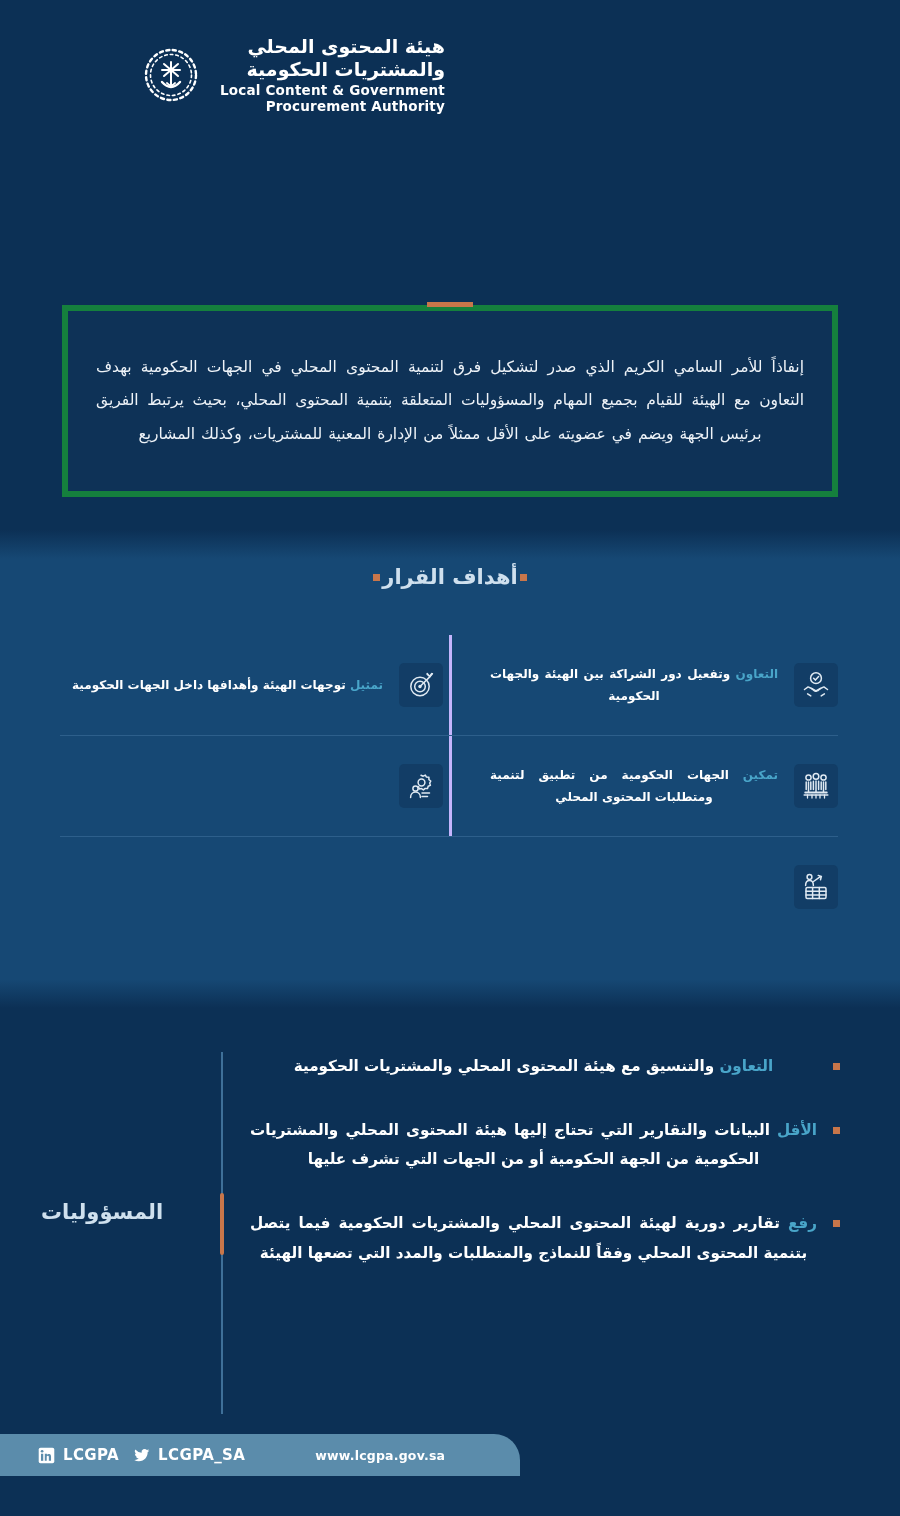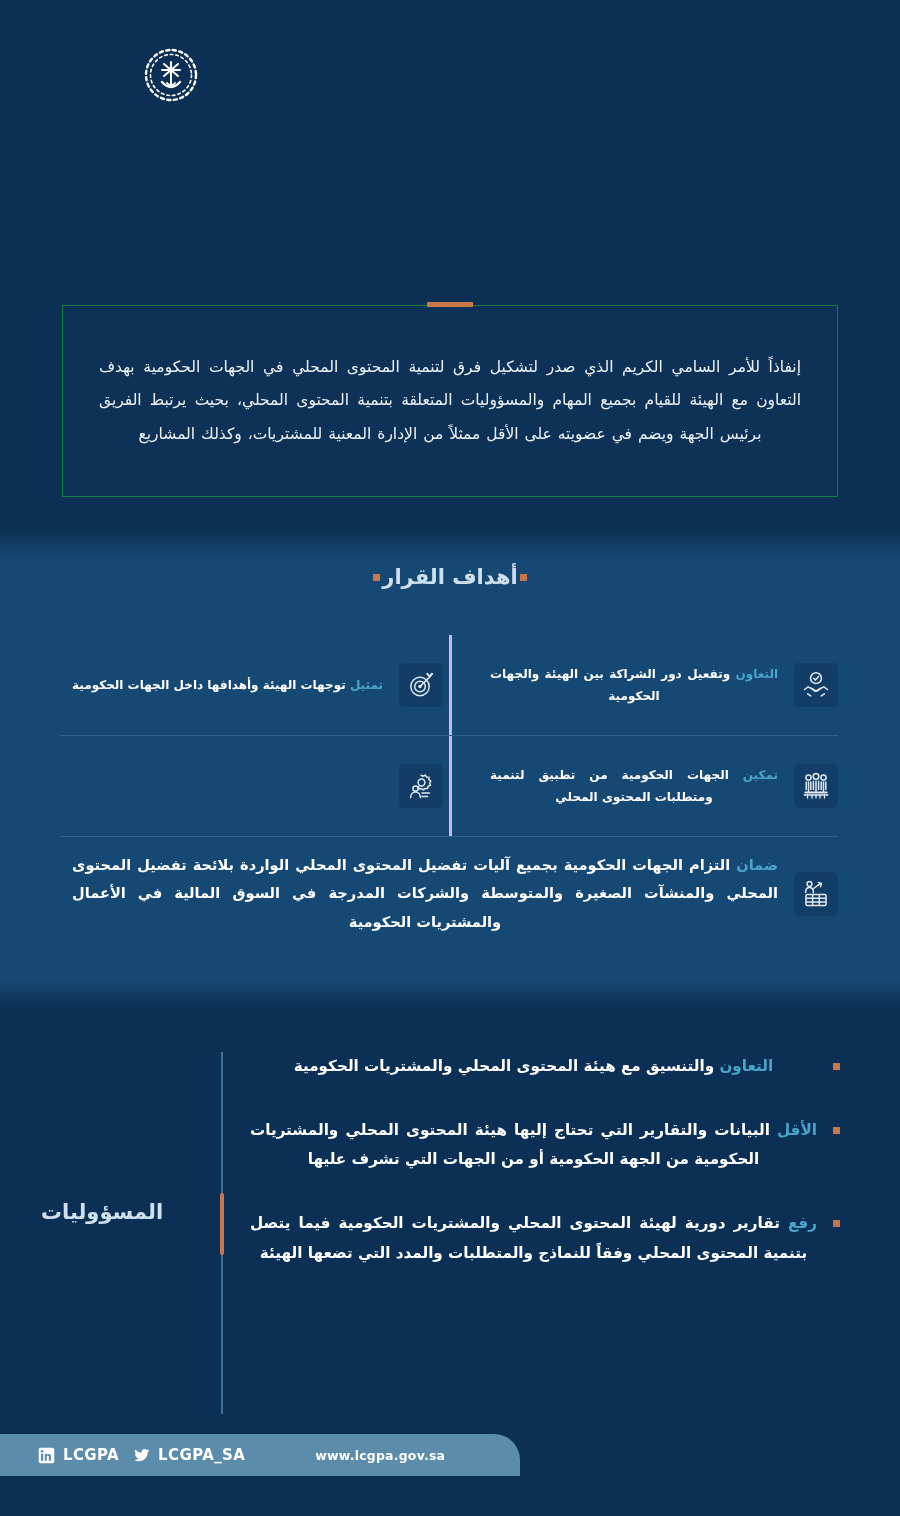--- a/index.html
+++ b/index.html
@@ -94,26 +94,26 @@
 
   
   .intro-wrap {
     position: absolute;
     top: 305px; right: 62px;
     width: 776px;
     height: 192px;
   }
   .intro-box {
     width: 100%; height: 100%;
-    border: 1px solid #15803d;
+    border: 6px solid #15803d;
     background: rgba(255,255,255,0.012);
     display: flex;
     align-items: center;
     justify-content: center;
-    padding: 16px 36px;
+    padding: 16px 28px;
   }
   .intro-dash {
     position: absolute;
     top: -3px; left: 50%;
     transform: translateX(-50%);
     width: 46px; height: 5px;
     background: #c8764a;
   }
   .intro-text {
     color: #eef3f8;
@@ -284,20 +284,26 @@
             <line x1="24" y1="20" x2="38" y2="32"></line>
             <line x1="38" y1="20" x2="24" y2="32"></line>
             <line x1="31" y1="18" x2="31" y2="34"></line>
             <line x1="22" y1="26" x2="40" y2="26"></line>
           </g>
           <path d="M22 38 Q31 48 40 38" stroke="#ffffff" stroke-width="2.4" fill="none" stroke-linecap="round"></path>
           <path d="M27 39 Q31 44 35 39" stroke="#ffffff" stroke-width="2" fill="none" stroke-linecap="round"></path>
           <line x1="31" y1="34" x2="31" y2="42" stroke="#ffffff" stroke-width="2" stroke-linecap="round"></line>
         </svg>
       </div>
+      <div class="brand-text">
+        <div class="brand-ar1">هيئة المحتوى المحلي</div>
+        <div class="brand-ar2">والمشتريات الحكومية</div>
+        <div class="brand-en1">Local Content &amp; Government</div>
+        <div class="brand-en2">Procurement Authority</div>
+      </div>
     </div>
   </div>
 
 
   <div class="intro-wrap">
     <div class="intro-dash"></div>
     <div class="intro-box">
       <div class="intro-text">إنفاذاً للأمر السامي الكريم الذي صدر لتشكيل فرق لتنمية المحتوى المحلي في الجهات الحكومية بهدف التعاون مع الهيئة للقيام بجميع المهام والمسؤوليات المتعلقة بتنمية المحتوى المحلي، بحيث يرتبط الفريق برئيس الجهة ويضم في عضويته على الأقل ممثلاً من الإدارة المعنية للمشتريات، وكذلك المشاريع</div>
     </div>
   </div>
@@ -380,21 +386,20 @@
       <div class="goal-cell full">
         <span class="ic">
           <svg width="30" height="30" viewBox="0 0 30 30" fill="none" stroke="#dfe9f2" stroke-width="1.5" stroke-linecap="round" stroke-linejoin="round">
             <circle cx="8.5" cy="5" r="2.4"></circle>
             <path d="M4.6 13.5 c0 -3 1.7 -5 3.9 -5 c2.2 0 3.9 2 3.9 5"></path>
             <path d="M12.5 9.5 l6.5 -4.6 M17.2 3.4 l3.2 1 l-0.9 3.3"></path>
             <rect x="5" y="15.5" width="20" height="11" rx="1.2"></rect>
             <path d="M5 19.2 h20 M5 23 h20 M11.6 15.5 v11 M18.3 15.5 v11"></path>
           </svg>
         </span>
-        <span class="goal-txt wide"><span class="accent">ضمان</span><span> التزام الجهات الحكومية بجميع آليات تفضيل المحتوى المحلي الواردة بلائحة تفضيل المحتوى المحلي والمنشآت الصغيرة والمتوسطة والشركات المدرجة في السوق المالية في الأعمال والمشتريات الحكومية</span></span>
       </div>
     </div>
 
   </div>
 
   <div class="resp-line"></div>
   <div class="resp-line-accent"></div>
   <div class="resp-title">المسؤوليات</div>
 
   <div class="resp-list">

